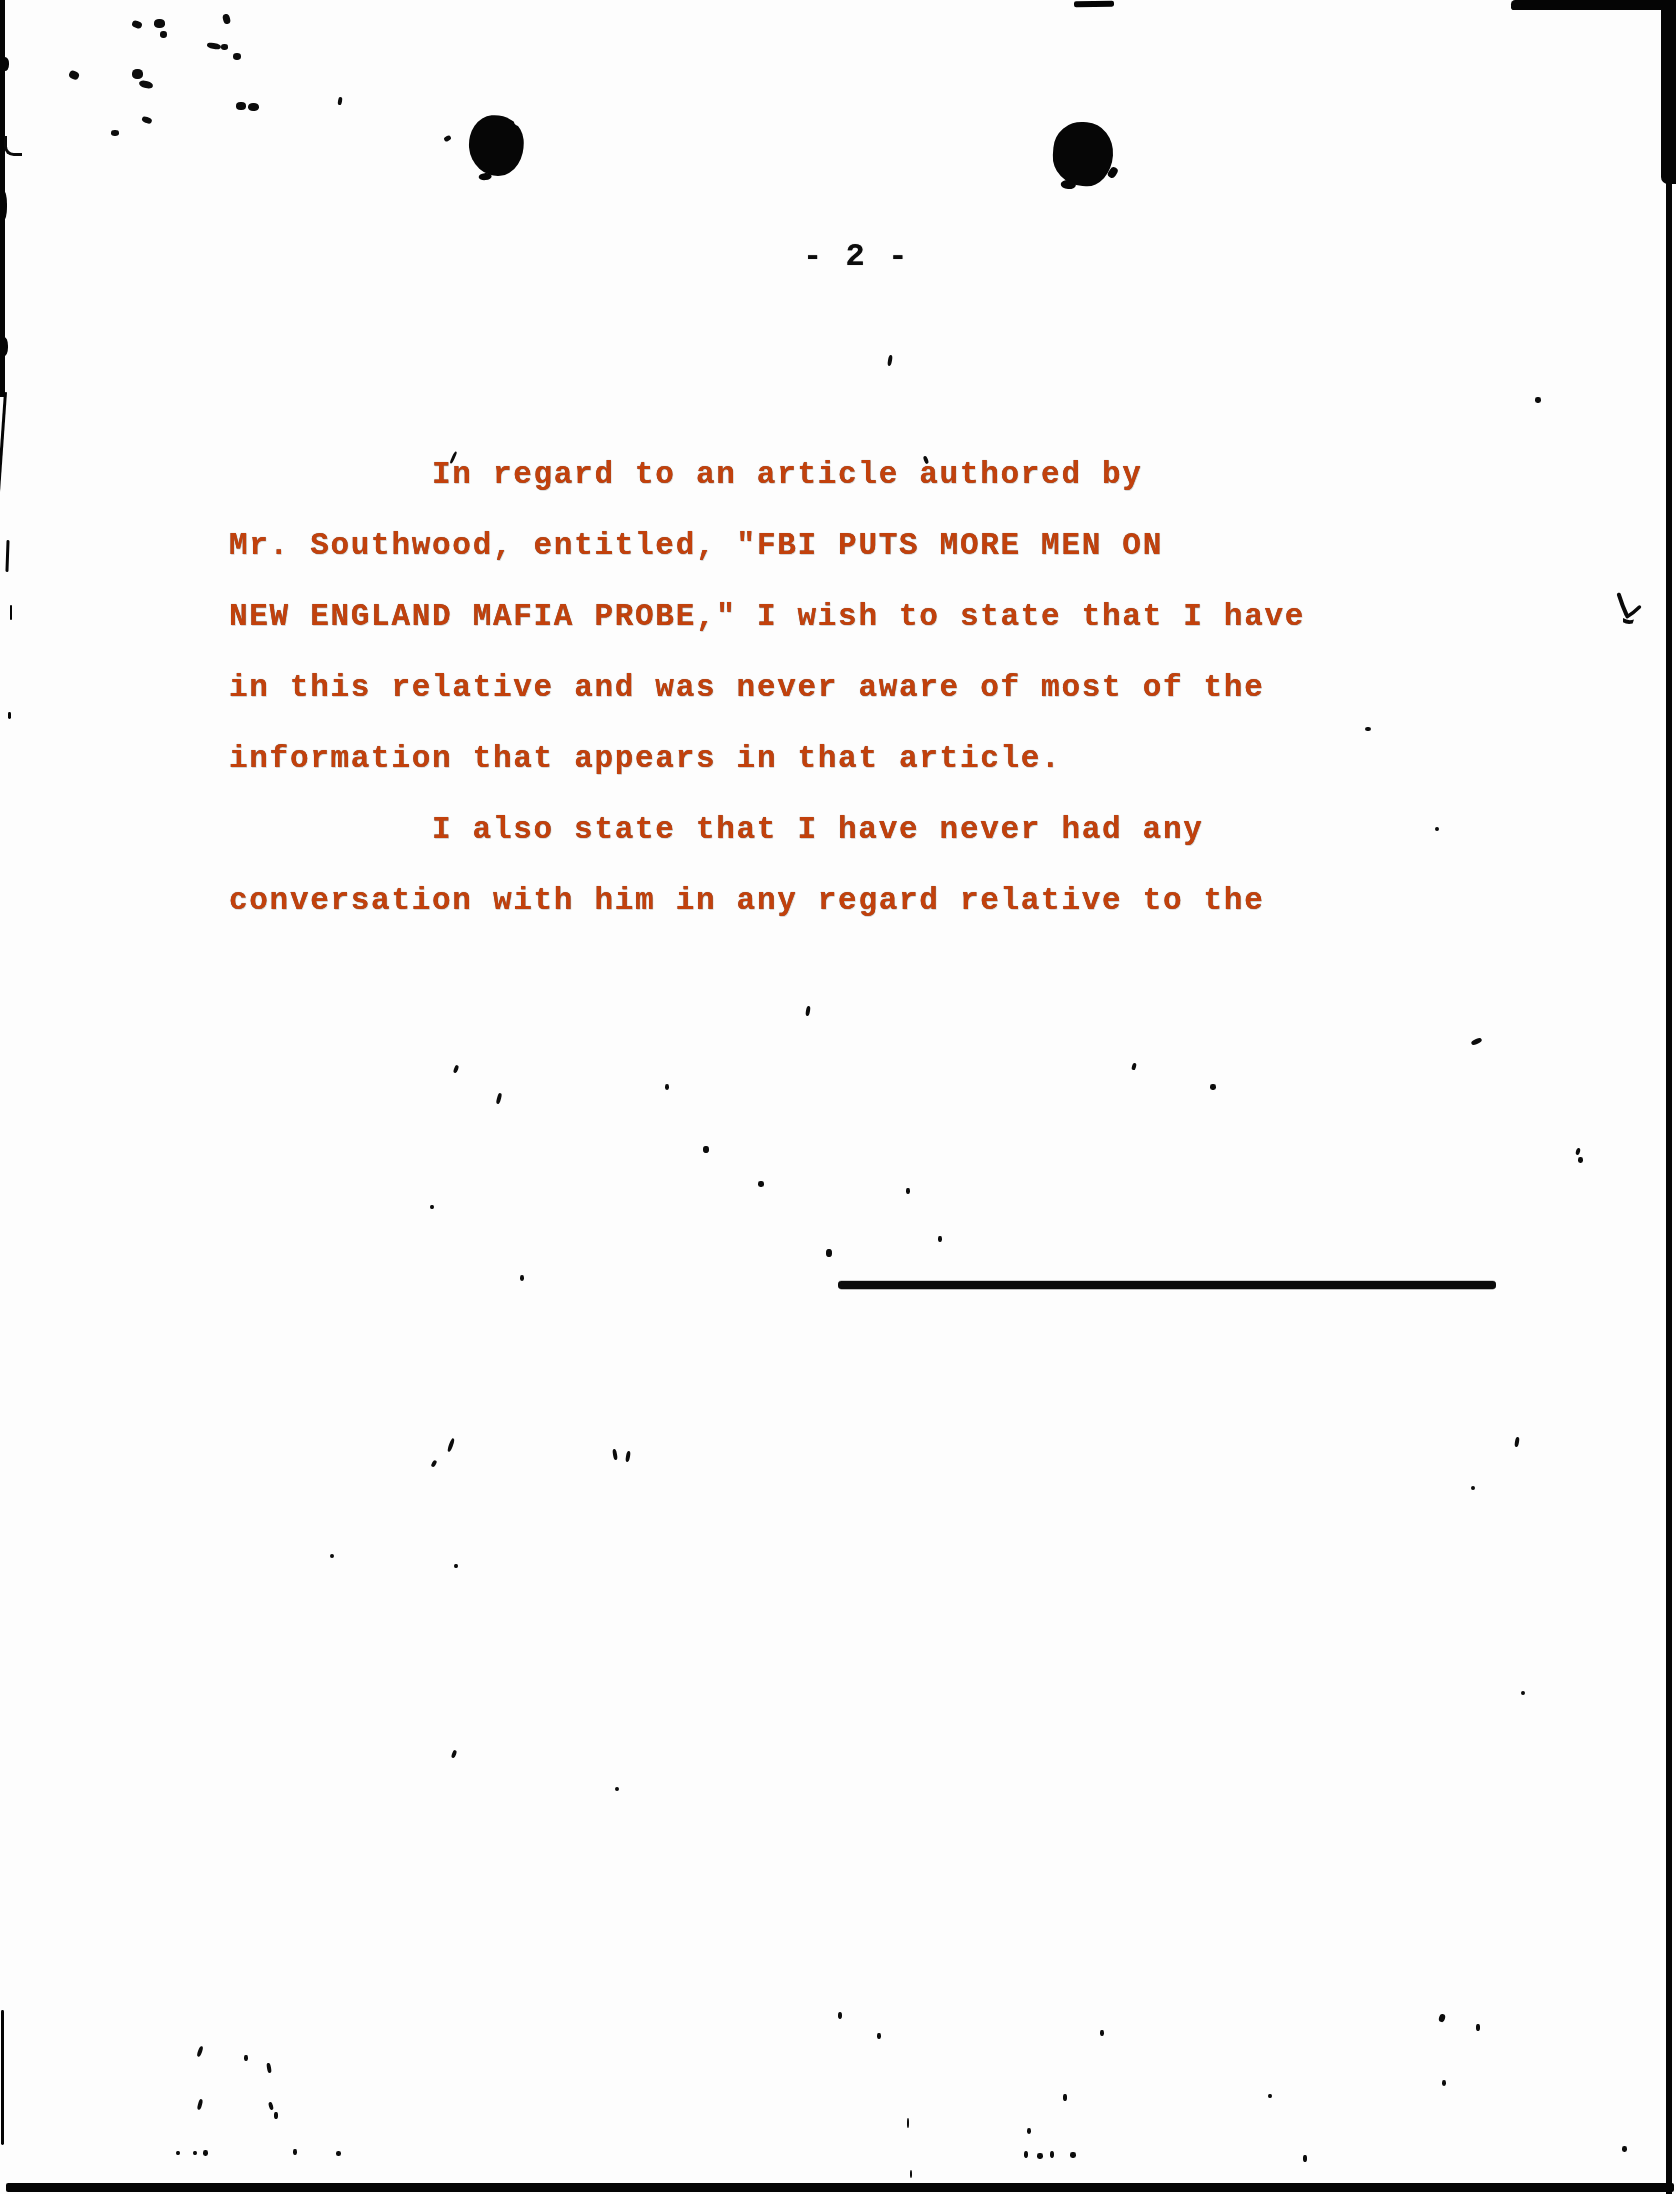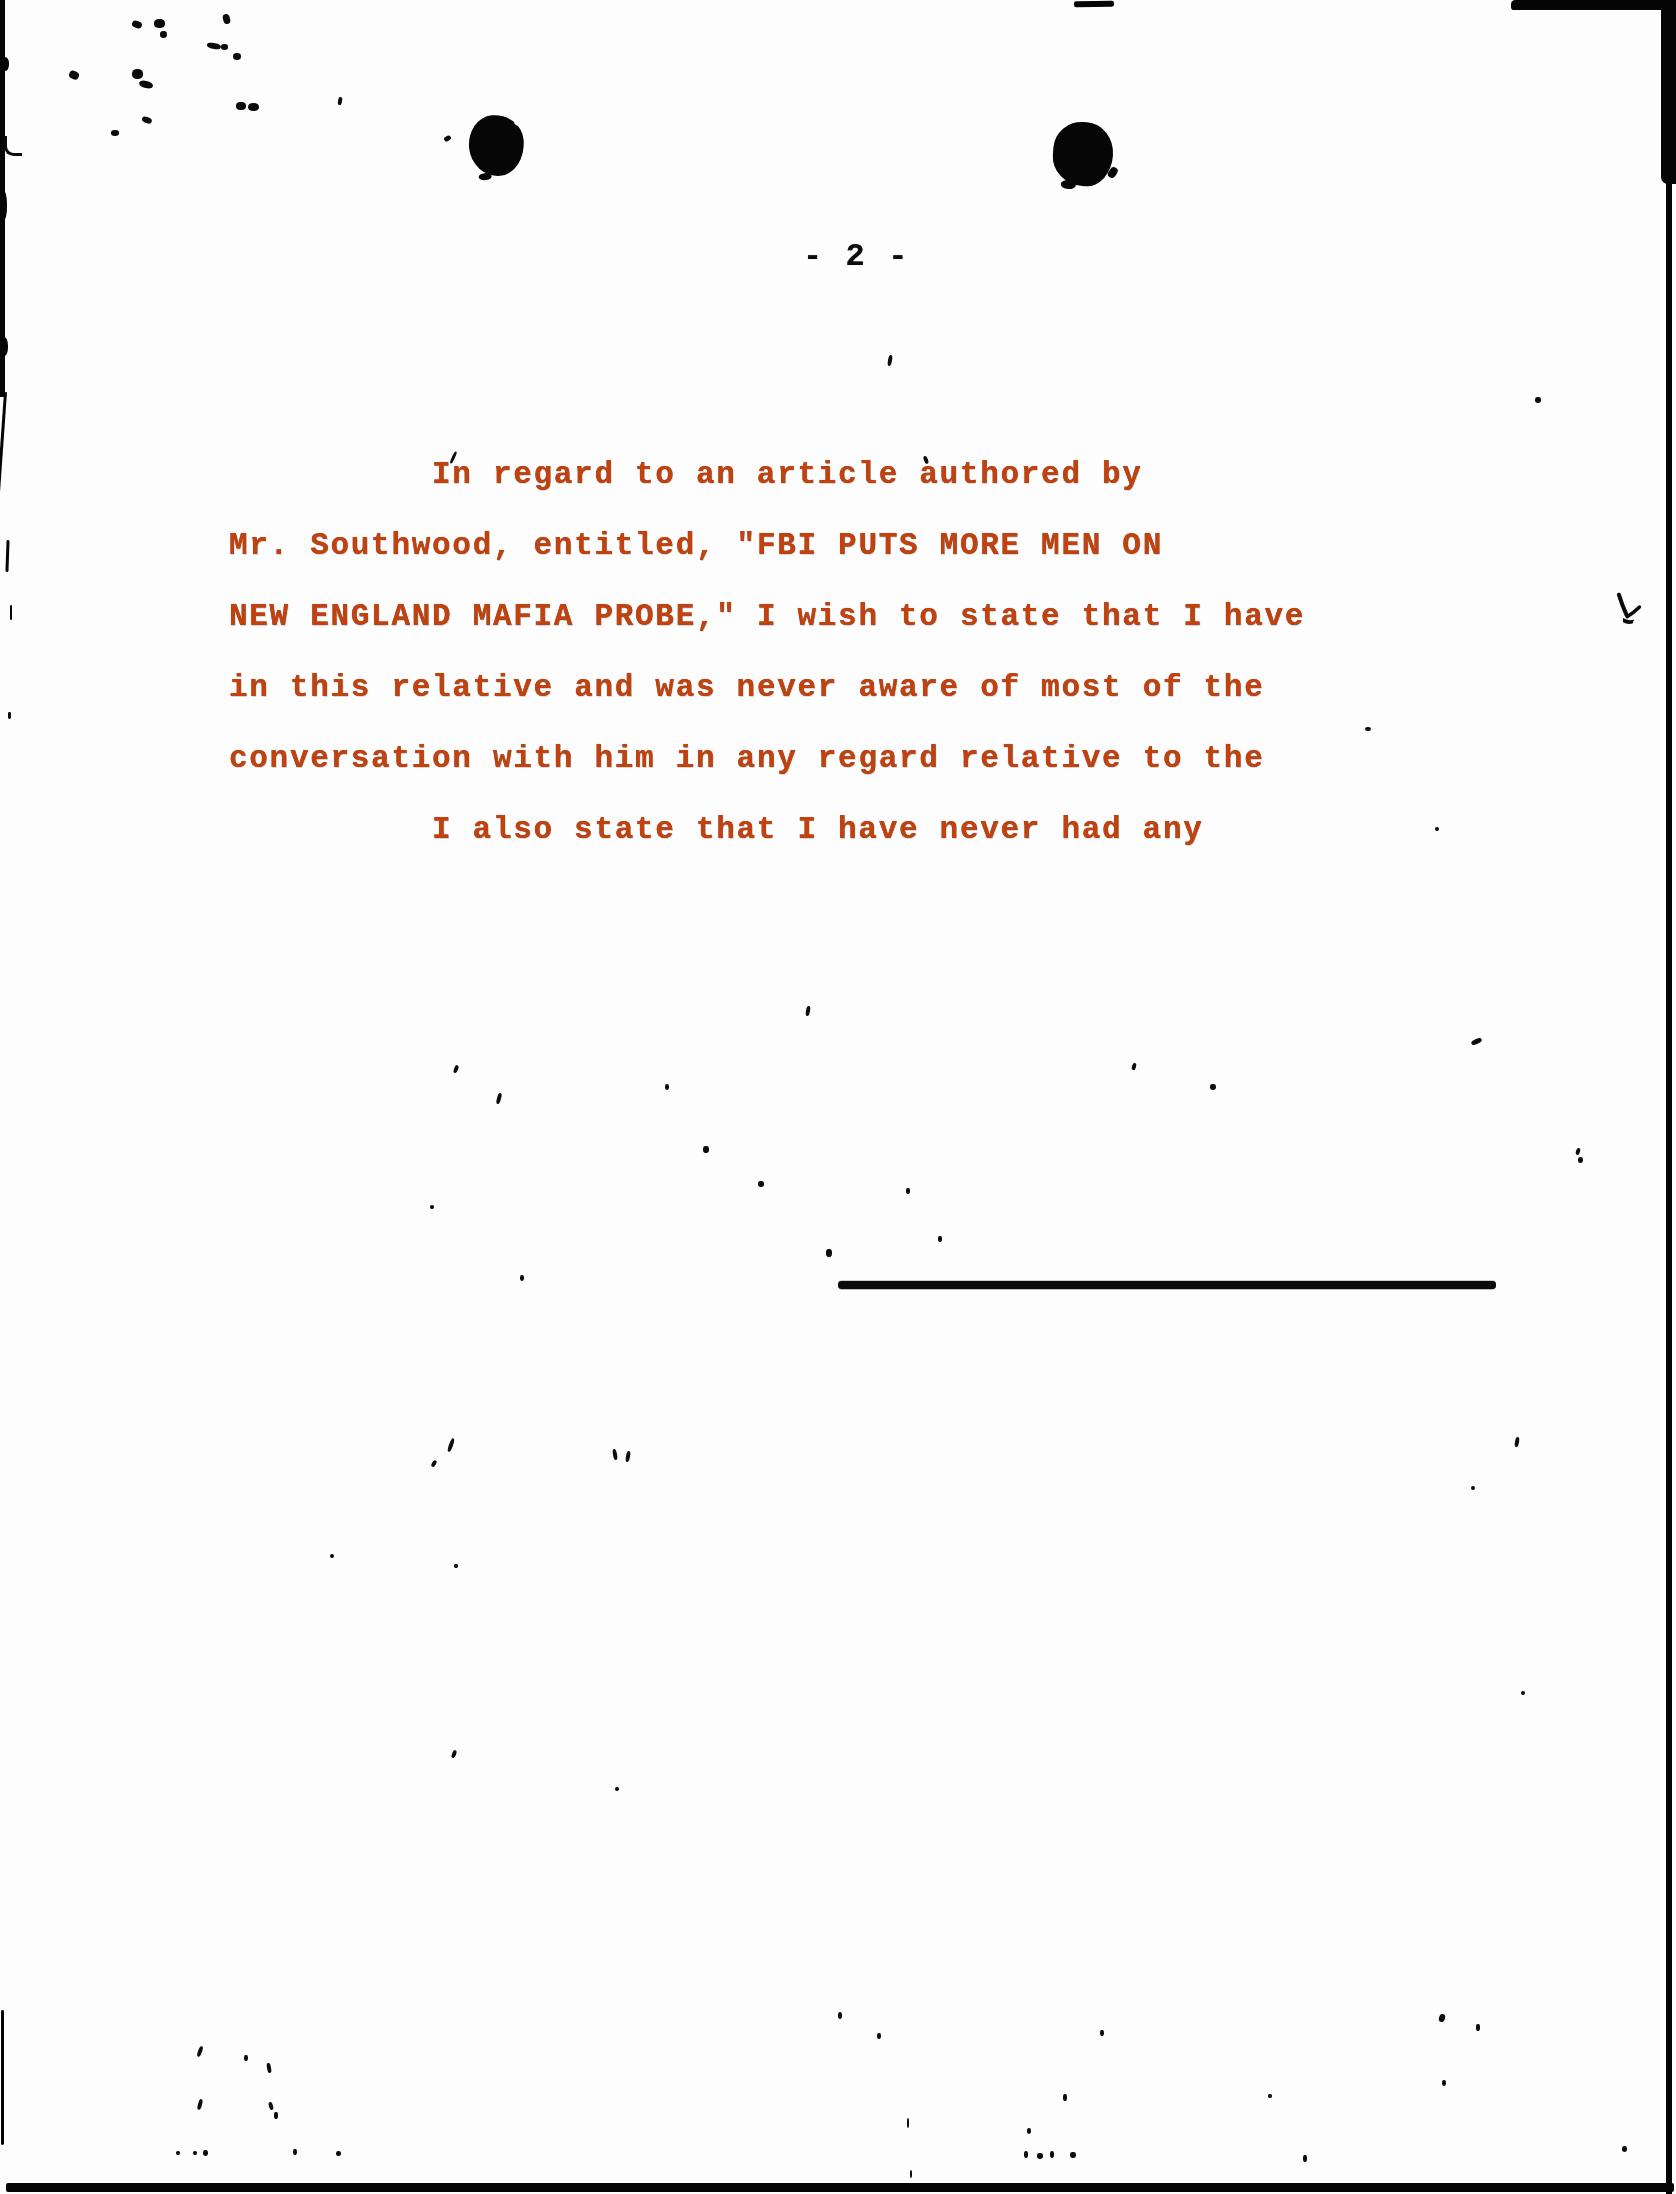--- a/index.html
+++ b/index.html
@@ -88,22 +88,23 @@
   <div class="hole left"></div>
   <div class="hole right"></div>
 
   <div class="page-number">- 2 -</div>
 
   <main class="body-text">
     <div class="line indent">In regard to an article authored by</div>
     <div class="line">Mr. Southwood, entitled, "FBI PUTS MORE MEN ON</div>
     <div class="line">NEW ENGLAND MAFIA PROBE," I wish to state that I have</div>
     <div class="line">in this relative and was never aware of most of the</div>
+    <div class="line">information that appears in that article.</div>
+    <div class="line indent">I also state that I have never had any</div>
     <div class="line">conversation with him in any regard relative to the</div>
-    <div class="line indent">I also state that I have never had any</div>
   </main>
 
   <div class="signature-line"></div>
 
   <svg class="checkmark" viewBox="0 0 48 54">
     <path d="M10,4 Q15,20 21,33" stroke="#0a0a0a" stroke-width="6" fill="none" stroke-linecap="round"></path>
     <path d="M40,22 Q31,31 22,36" stroke="#0a0a0a" stroke-width="5" fill="none" stroke-linecap="round"></path>
     <path d="M16,38 Q24,43 32,40 L30,46 Q22,48 16,44 Z" fill="#0a0a0a"></path>
   </svg>
 

